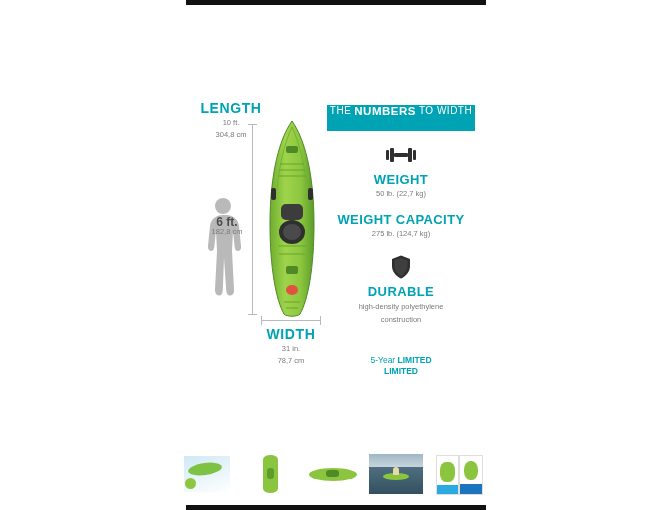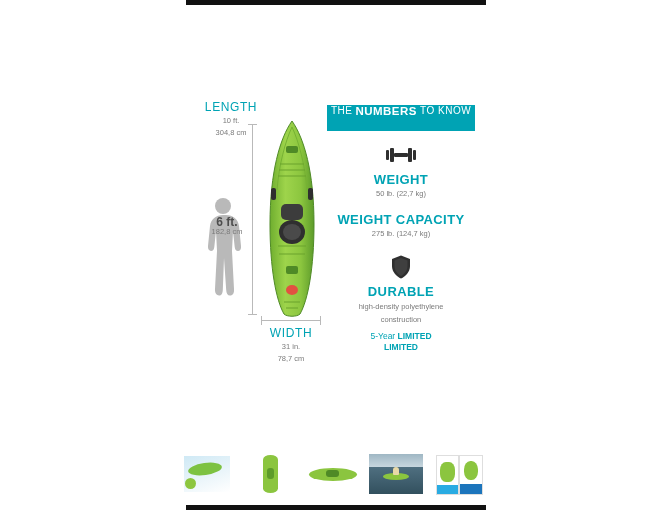--- a/index.html
+++ b/index.html
@@ -49,22 +49,22 @@
   
   .length-block {
     position: absolute;
     left: 196px;
     top: 100px;
     width: 70px;
     text-align: center;
   }
   .label-teal {
     color: #00a3b4;
-    font-size: 12px;
-    font-weight: normal;
+    font-size: 14px;
+    font-weight: bold;
     letter-spacing: 0.6px;
   }
   .sub-gray {
     color: #7b7b7b;
     font-size: 7.5px;
     line-height: 10px;
     margin-top: 2px;
   }
 
   
@@ -213,21 +213,21 @@
   .durable-desc {
     color: #7b7b7b;
     font-size: 7.5px;
     line-height: 10px;
     margin-top: 3px;
   }
   .warranty {
     color: #00a3b4;
     font-size: 8.5px;
     line-height: 11px;
-    margin-top: 6px;
+    margin-top: 30px;
   }
   .warranty .lim {
     font-weight: bold;
   }
 
   
   .thumbs {
     position: absolute;
     left: 180px;
     top: 452px;
@@ -452,21 +452,21 @@
 
     <div class="width-block">
       <div class="label-teal">WIDTH</div>
       <div class="sub-gray">31 in.</div>
       <div class="sub-gray">78,7 cm</div>
     </div>
 
     <div class="numbers-banner">
       <span>THE</span>
       <span class="strong">NUMBERS</span>
-      <span>TO KNOW</span>
+      <span>TO WIDTH</span>
     </div>
 
     <div class="stats">
 
       <div class="icon-row">
         <svg width="30" height="16" viewBox="0 0 30 16" xmlns="http://www.w3.org/2000/svg">
           <g fill="#2f2f2f">
             <rect x="0" y="3" width="3" height="10" rx="1"></rect>
             <rect x="4" y="1" width="4" height="14" rx="1"></rect>
             <rect x="8" y="6" width="14" height="4" rx="1"></rect>

